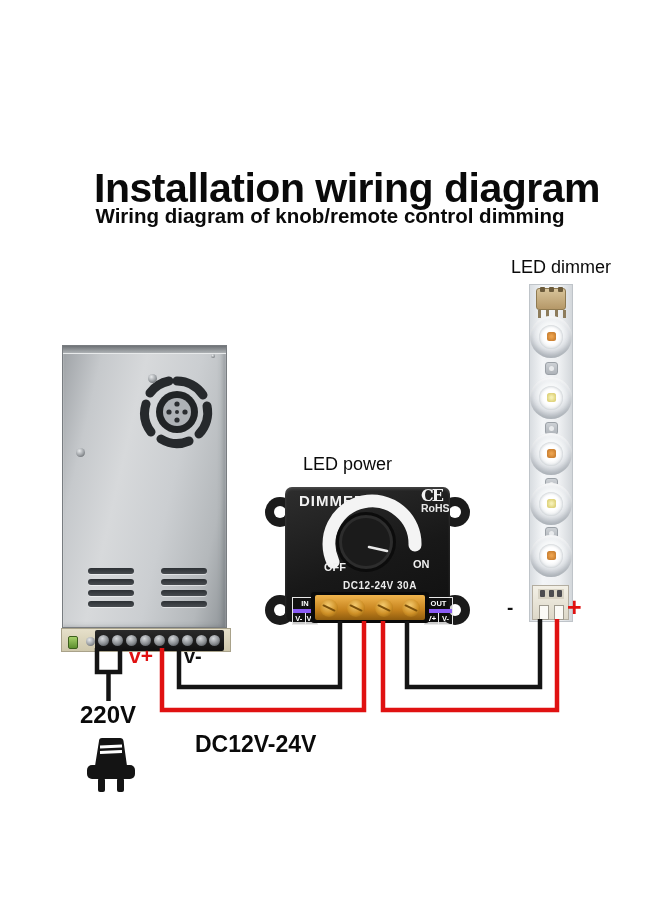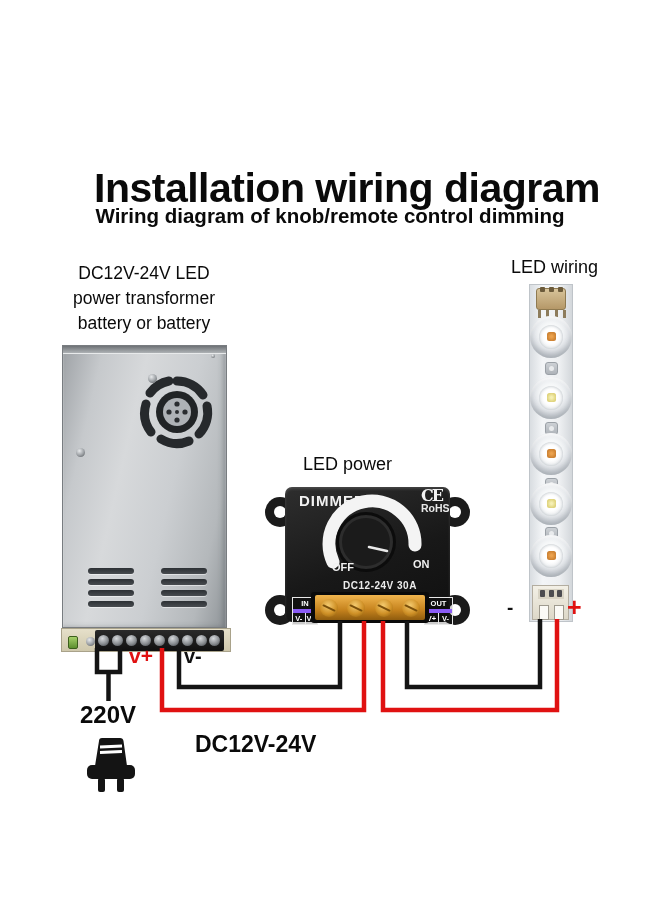--- a/index.html
+++ b/index.html
@@ -49,21 +49,21 @@
   .ear::after{content:"";position:absolute;left:9px;top:9px;width:12px;height:12px;border-radius:50%;background:#fff;}
   .dimmer-body{position:absolute;left:285px;top:487px;width:165px;height:135px;border-radius:7px;
         background:linear-gradient(160deg,#2e2e2e,#181818 55%,#101010);
         box-shadow:inset 0 2px 3px rgba(255,255,255,.15);}
   .dimmer-brand{position:absolute;left:299px;top:492px;color:#f2f2f2;font-weight:bold;
         font-size:15px;letter-spacing:1px;}
   .ce-mark{position:absolute;left:421px;top:486px;color:#f2f2f2;font-weight:bold;font-size:16px;
         font-family:"DejaVu Serif",serif;letter-spacing:-2px;}
   .rohs{position:absolute;left:421px;top:502px;color:#e8e8e8;font-weight:bold;font-size:10.5px;}
   .dimmer-gfx{position:absolute;left:285px;top:487px;}
-  .off-label{position:absolute;left:332px;top:561px;color:#f0f0f0;font-weight:bold;font-size:11px;}
+  .off-label{position:absolute;left:324px;top:561px;color:#f0f0f0;font-weight:bold;font-size:11px;}
   .on-label{position:absolute;left:413px;top:558px;color:#f0f0f0;font-weight:bold;font-size:11px;}
   .rating{position:absolute;left:285px;top:580px;width:190px;text-align:center;color:#ececec;
         font-weight:bold;font-size:10px;letter-spacing:.5px;}
   .io-box{position:absolute;top:597px;color:#fff;font-size:7.5px;font-weight:bold;
         border:1px solid #e8e8e8;text-align:center;line-height:9px;background:rgba(0,0,0,.2);}
   .io-box .io-top{border-bottom:4px solid #8b5cf6;padding:1px 0;}
   .io-cells{display:flex;}
   .io-cells span{flex:1;padding:1px 0;}
   .io-cells span:first-child{border-right:1px solid #e8e8e8;}
   .io-in{left:292px;width:24px;}
@@ -123,27 +123,22 @@
   .plug{left:83px;top:736px;}
 </style>
 </head>
 <body>
 
 <div class="stage">
 
   <h1 class="title">Installation wiring diagram</h1>
   <h2 class="subtitle">Wiring diagram of knob/remote control dimming</h2>
 
-  <div class="psu-label">
-    <div>DC12V-24V LED</div>
-    <div>power transformer</div>
-    <div>battery or battery</div>
-  </div>
-
-  <div class="led-label">LED wiring</div>
+
+  <div class="led-label">LED dimmer</div>
   <div class="dimmer-label">LED power</div>
 
   <div class="psu">
     <div class="psu-topedge"></div>
     <svg class="fan" width="80" height="80" viewBox="0 0 80 80">
       <g stroke="#26292c" stroke-width="9" fill="none" stroke-linecap="round">
         <path d="M 40 9 A 31 31 0 0 1 66 23"></path>
         <path d="M 70 34 A 31 31 0 0 1 62 62"></path>
         <path d="M 52 69 A 31 31 0 0 1 24 67"></path>
         <path d="M 14 60 A 31 31 0 0 1 9 32"></path>

